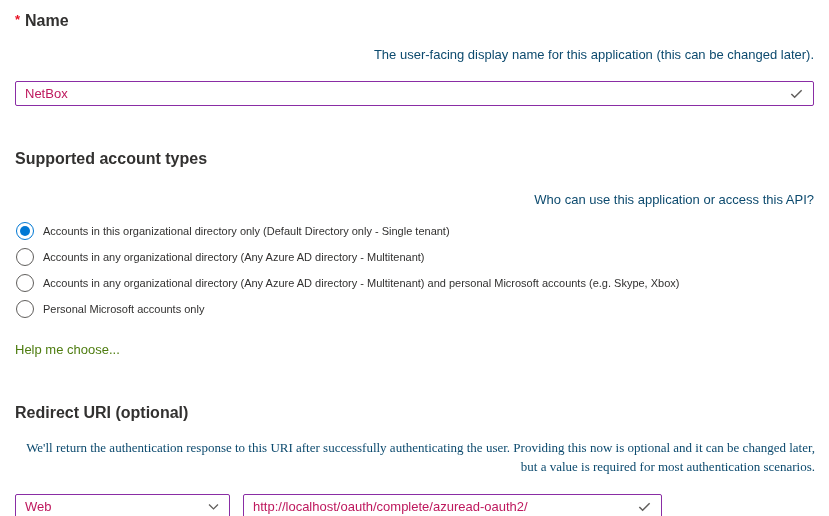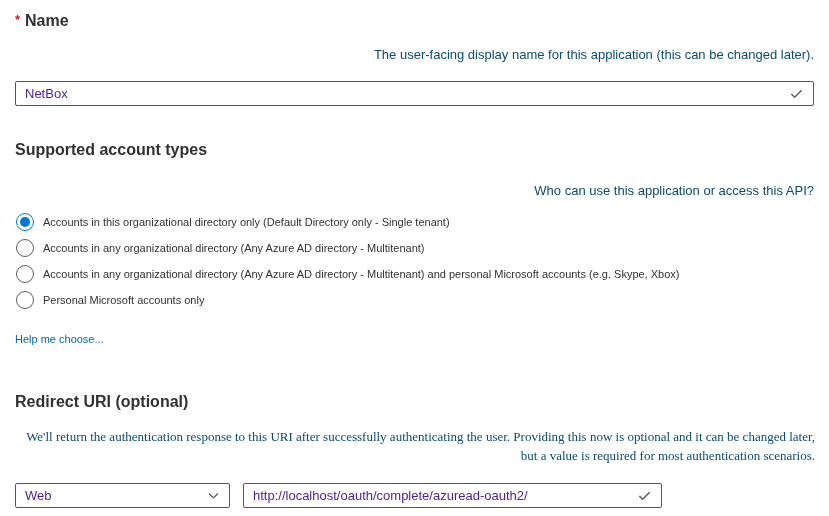--- a/index.html
+++ b/index.html
@@ -39,30 +39,30 @@
   .text-input, .select-input {
     height: 25px;
     border: 1px solid #8a2da5;
     border-radius: 2px;
     background: #fff;
     display: flex;
     align-items: center;
     justify-content: space-between;
     padding: 0 9px;
     font-size: 13px;
-    color: #4c1d95;
+    color: #be185d;
   }
   .input-value { white-space: nowrap; overflow: hidden; }
   .icon-svg { display: block; }
   .check-icon svg { width: 15px; height: 15px; stroke: #605e5c; stroke-width: 1.6; fill: none; }
   .chevron-icon svg { width: 13px; height: 13px; stroke: #605e5c; stroke-width: 1.6; fill: none; }
 
   .name-input { margin-top: 17px; width: 799px; }
 
-  .section-account { margin-top: 34px; }
+  .section-account { margin-top: 43px; }
   .question { margin-top: 21px; }
 
   .radio-group { margin-top: 13px; display: flex; flex-direction: column; gap: 8px; }
   .radio-row { display: flex; align-items: center; min-height: 18px; cursor: default; }
   .radio-outer {
     width: 18px; height: 18px;
     border-radius: 50%;
     border: 1px solid #605e5c;
     background: #fff;
     display: flex; align-items: center; justify-content: center;
@@ -74,22 +74,22 @@
     content: "";
     width: 10px; height: 10px;
     border-radius: 50%;
     background: #0078d4;
   }
   .radio-label { font-size: 11px; margin-left: 9px; line-height: 18px; }
 
   .help-link {
     display: inline-block;
     margin-top: 24px;
-    font-size: 11px;
-    color: #0369a1;
+    font-size: 13px;
+    color: #4d7c0f;
     text-decoration: none;
     cursor: pointer;
   }
 
   .section-redirect { margin-top: 45px; }
   .redirect-desc { margin-top: 15px; width: 800px; font-family: Liberation Serif, serif; }
 
   .redirect-row { margin-top: 18px; display: flex; gap: 13px; }
   .platform-select { width: 215px; cursor: pointer; }
   .uri-input { width: 419px; }

